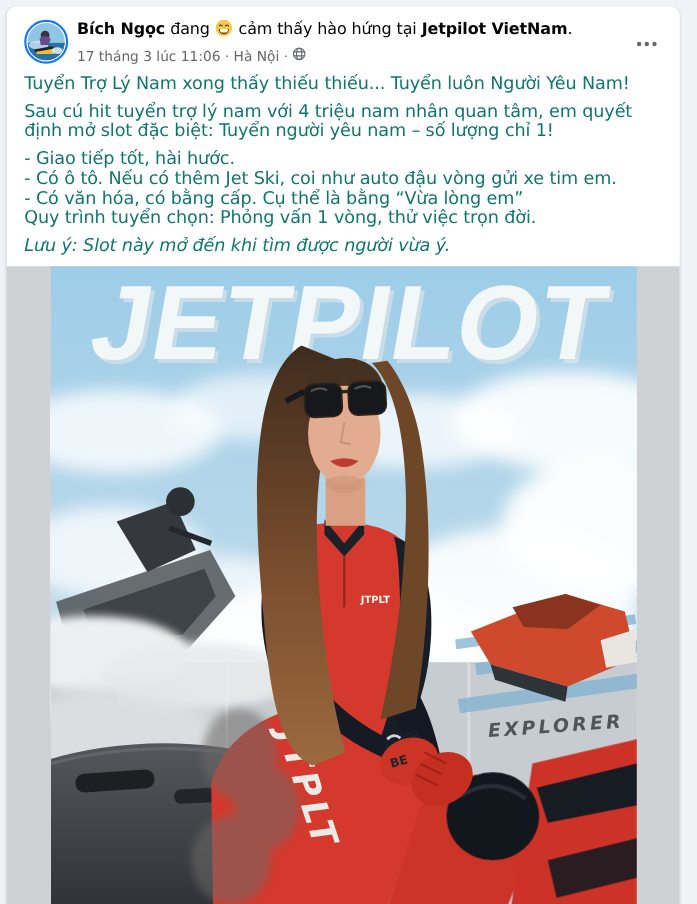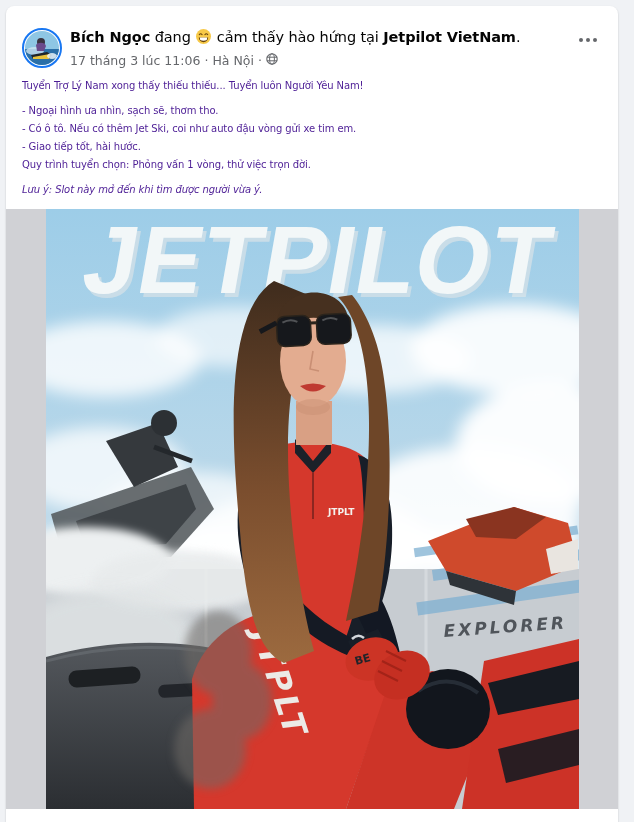--- a/index.html
+++ b/index.html
@@ -17,21 +17,21 @@
     min-height: 900px;
     background: #ffffff;
     border-radius: 8px;
     box-shadow: 0 1px 2px rgba(0,0,0,.2);
     overflow: hidden;
   }
   
   .post-header {
     display: flex;
     align-items: flex-start;
-    padding: 22px 16px 4px 16px;
+    padding: 12px 16px 4px 16px;
     position: relative;
   }
   .avatar-ring {
     width: 40px; height: 40px;
     border-radius: 50%;
     border: 2px solid #1877f2;
     padding: 1px;
     background: #fff;
     flex: 0 0 auto;
     cursor: pointer;
@@ -67,24 +67,24 @@
     gap: 3px;
     cursor: pointer;
   }
   .more-btn i {
     width: 4px; height: 4px; border-radius: 50%;
     background: #65676b; display: block;
   }
   
   .post-text {
     padding: 4px 16px 8px 16px;
-    font-size: 10px;
+    font-size: 16px;
     line-height: 18px;
     letter-spacing: -0.1px;
-    color: #4c1d95;
+    color: #0f766e;
   }
   .post-text .para { margin-bottom: 7px; }
   .post-text .block-line { margin: 0; }
   .post-text .note { margin-top: 7px; font-style: italic; }
   
   .photo-wrap {
     margin-top: 2px;
     background: #d0d1d5;
     display: flex;
     justify-content: center;
@@ -144,23 +144,24 @@
     </div>
     <button class="more-btn" aria-label="options">
       <i></i>
         <i></i>
         <i></i>
     </button>
   </div>
 
   <div class="post-text">
     <div class="para">Tuyển Trợ Lý Nam xong thấy thiếu thiếu... Tuyển luôn Người Yêu Nam!</div>
-    <div class="block-line">- Ngoại hình ưa nhìn, sạch sẽ, thơm tho.</div>
+    <div class="para">Sau cú hit tuyển trợ lý nam với 4 triệu nam nhân quan tâm, em quyết định mở slot đặc biệt: Tuyển người yêu nam – số lượng chỉ 1!</div>
+    <div class="block-line">- Giao tiếp tốt, hài hước.</div>
     <div class="block-line">- Có ô tô. Nếu có thêm Jet Ski, coi như auto đậu vòng gửi xe tim em.</div>
-    <div class="block-line">- Giao tiếp tốt, hài hước.</div>
+    <div class="block-line">- Có văn hóa, có bằng cấp. Cụ thể là bằng “Vừa lòng em”</div>
     <div class="block-line">Quy trình tuyển chọn: Phỏng vấn 1 vòng, thử việc trọn đời.</div>
     <div class="note">Lưu ý: Slot này mở đến khi tìm được người vừa ý.</div>
   </div>
 
   <div class="photo-wrap">
     <svg width="533" height="600" viewBox="0 0 533 600">
       <defs>
         <linearGradient id="sky" x1="0" y1="0" x2="0" y2="1">
           <stop offset="0" stop-color="#9dcde8"></stop>
           <stop offset="0.5" stop-color="#bcd9ea"></stop>

